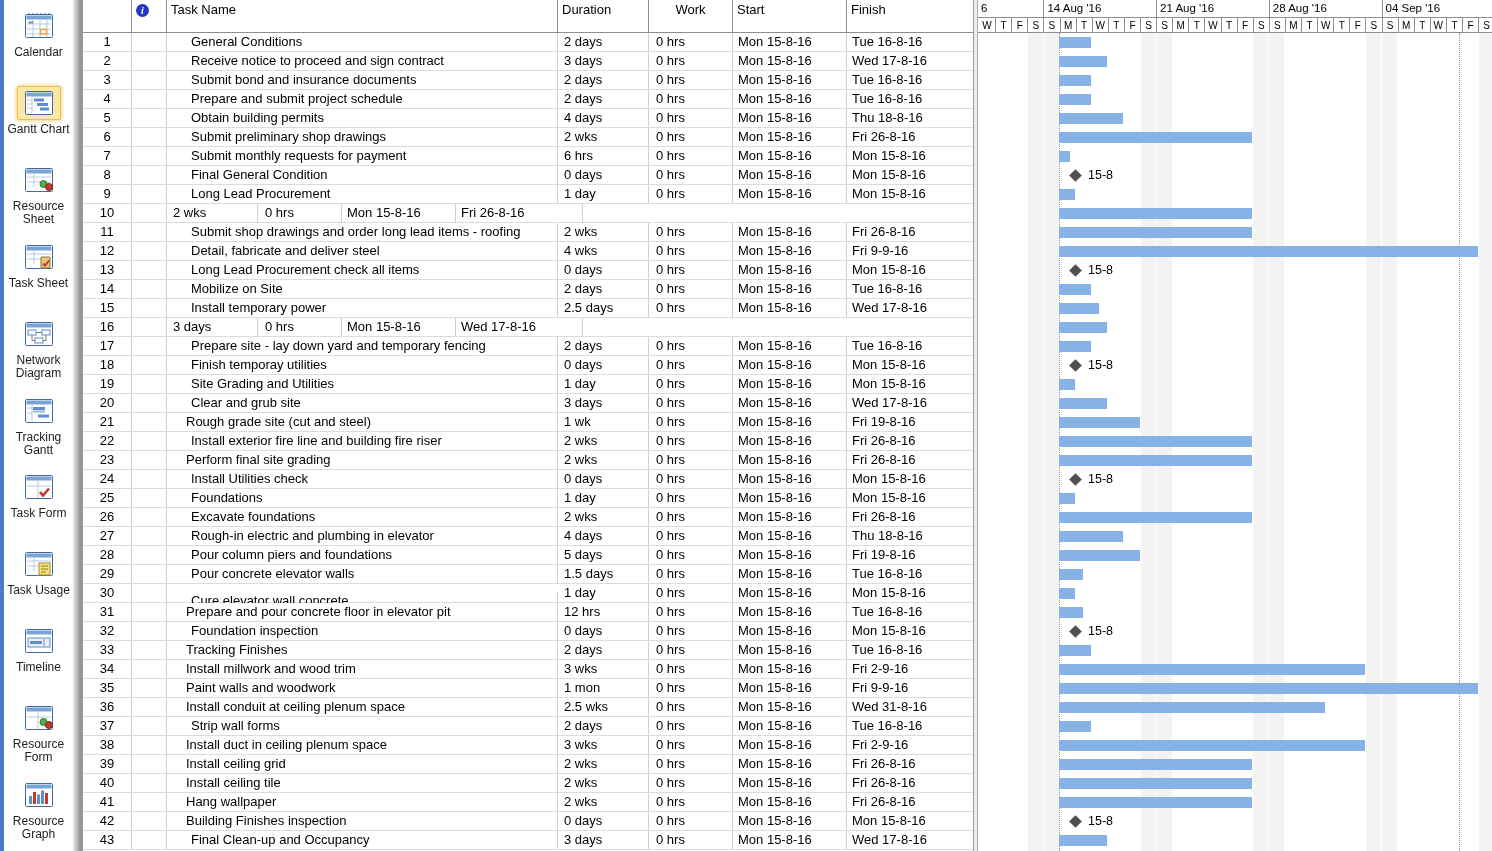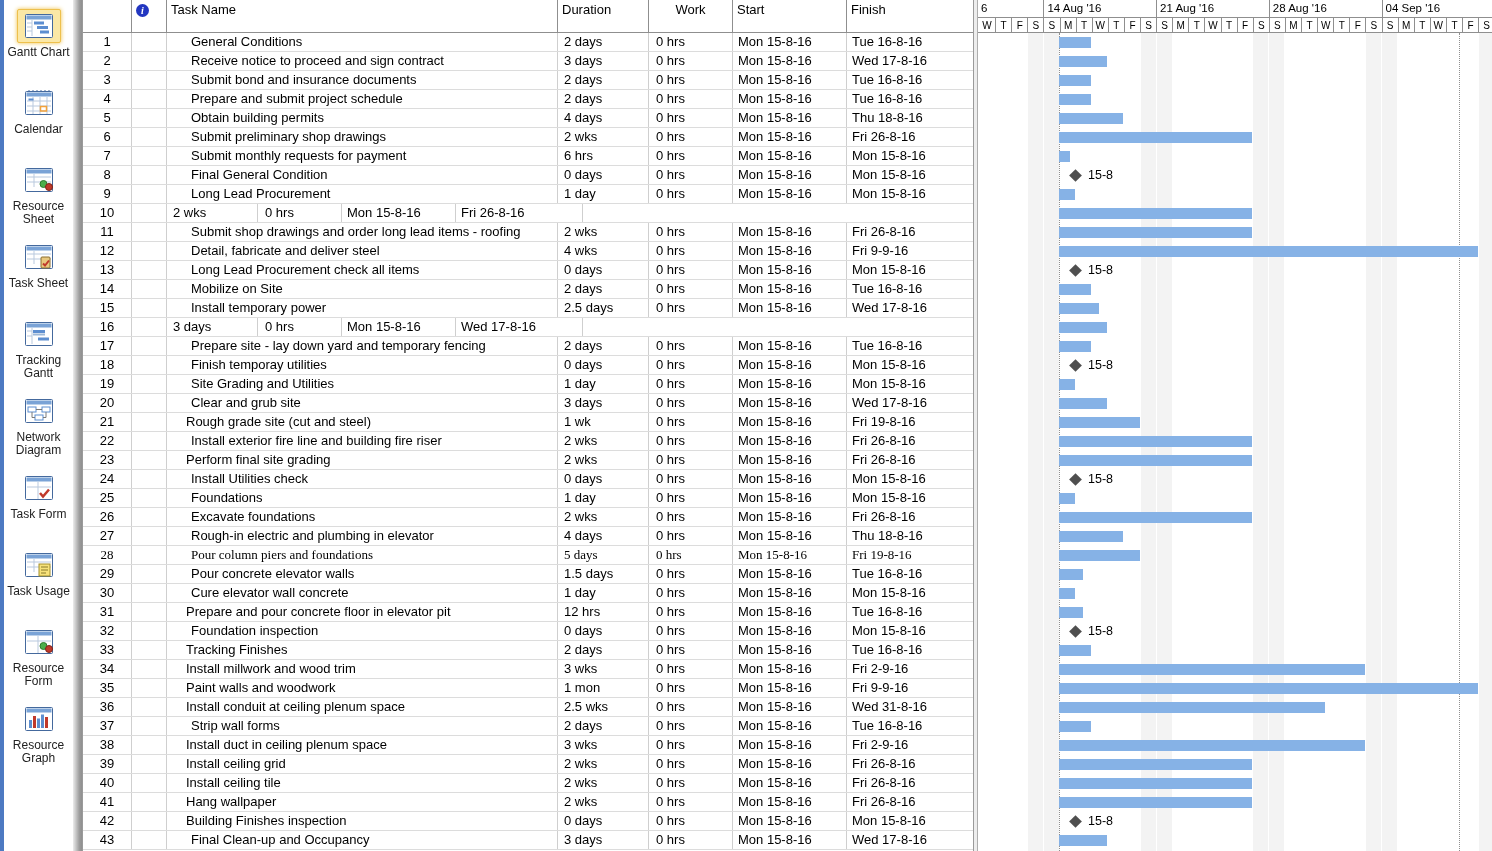--- a/index.html
+++ b/index.html
@@ -53,102 +53,112 @@
   .bar{position:absolute;height:11px;}
   .ms{position:absolute;width:9px;height:9px;transform:rotate(45deg);}
   .mslabel{position:absolute;font-size:12.5px;line-height:14px;}
 </style>
 </head>
 <body>
 
 <div class="app">
   <div class="edge"></div>
   <nav class="sidebar" id="sidebar">
+      <div class="side-item">
+        <span class="iconbox"><svg width="30" height="26" viewBox="0 0 30 26">
+            <rect x="1.5" y="1.5" width="27" height="23" rx="1" fill="#fff" stroke="#44699d"></rect>
+            <rect x="2.5" y="2.5" width="25" height="4" fill="#7aa3d6"></rect>
+            <path d="M3 11h24M3 16h24M3 21h24M9 7v17M16 7v17M23 7v17" stroke="#b9c9de" fill="none"></path>
+            <rect x="16.5" y="16.5" width="6" height="4.5" fill="none" stroke="#f2a23c" stroke-width="1.5"></rect>
+            <path d="M4.5 9.5h5" stroke="#5d8ed0" stroke-width="2"></path>
+            <path d="M5 2V0M9 2V0M13 2V0M17 2V0M21 2V0M25 2V0" stroke="#44699d"></path>
+          </svg></span>
+        <div class="side-label">Calendar</div>
+      </div>
       <div class="side-item sel">
         <span class="iconbox"><svg width="30" height="26" viewBox="0 0 30 26">
             <rect x="1.5" y="1.5" width="27" height="23" rx="1" fill="#fff" stroke="#44699d"></rect>
             <rect x="2.5" y="2.5" width="25" height="4" fill="#7aa3d6"></rect>
             <path d="M3 10h5M3 14h5M3 18h5M8 7v16" stroke="#b9c9de" fill="none"></path>
             <rect x="10" y="8.5" width="10" height="3" fill="#5d8ed0"></rect>
             <rect x="13" y="13" width="11" height="3" fill="#5d8ed0"></rect>
             <rect x="16" y="17.5" width="9" height="3" fill="#5d8ed0"></rect>
           </svg></span>
         <div class="side-label">Gantt Chart</div>
       </div>
       <div class="side-item">
         <span class="iconbox"><svg width="30" height="26" viewBox="0 0 30 26">
             <rect x="1.5" y="1.5" width="27" height="23" rx="1" fill="#fff" stroke="#44699d"></rect>
             <rect x="2.5" y="2.5" width="25" height="4" fill="#7aa3d6"></rect>
-            <path d="M3 11h24M3 16h24M3 21h24M9 7v17M16 7v17M23 7v17" stroke="#b9c9de" fill="none"></path>
-            <rect x="16.5" y="16.5" width="6" height="4.5" fill="none" stroke="#f2a23c" stroke-width="1.5"></rect>
-            <path d="M4.5 9.5h5" stroke="#5d8ed0" stroke-width="2"></path>
-            <path d="M5 2V0M9 2V0M13 2V0M17 2V0M21 2V0M25 2V0" stroke="#44699d"></path>
-          </svg></span>
-        <div class="side-label">Calendar</div>
-      </div>
-      <div class="side-item">
-        <span class="iconbox"><svg width="30" height="26" viewBox="0 0 30 26">
-            <rect x="1.5" y="1.5" width="27" height="23" rx="1" fill="#fff" stroke="#44699d"></rect>
-            <rect x="2.5" y="2.5" width="25" height="4" fill="#7aa3d6"></rect>
             <path d="M3 10h24M3 15h24M10 7v13" stroke="#b9c9de" fill="none"></path>
             <circle cx="19.5" cy="17" r="3.5" fill="#4cae4c" stroke="#2c7a2c"></circle>
             <circle cx="25" cy="20" r="3.5" fill="#c0392b" stroke="#7e241a"></circle>
           </svg></span>
         <div class="side-label">Resource Sheet</div>
       </div>
       <div class="side-item">
         <span class="iconbox"><svg width="30" height="26" viewBox="0 0 30 26">
             <rect x="1.5" y="1.5" width="27" height="23" rx="1" fill="#fff" stroke="#44699d"></rect>
             <rect x="2.5" y="2.5" width="25" height="4" fill="#7aa3d6"></rect>
             <path d="M3 10h24M3 15h24M10 7v13" stroke="#b9c9de" fill="none"></path>
             <rect x="17" y="13" width="9" height="11" rx="1" fill="#e8c87e" stroke="#8a6d2f"></rect>
             <path d="M19 19.5l2 2 4-5" stroke="#c0392b" stroke-width="2" fill="none"></path>
           </svg></span>
         <div class="side-label">Task Sheet</div>
+      </div>
+      <div class="side-item">
+        <span class="iconbox"><svg width="30" height="26" viewBox="0 0 30 26">
+            <rect x="1.5" y="1.5" width="27" height="23" rx="1" fill="#fff" stroke="#44699d"></rect>
+            <rect x="2.5" y="2.5" width="25" height="4" fill="#7aa3d6"></rect>
+            <rect x="4" y="9" width="8" height="5" fill="#fff" stroke="#5d8ed0"></rect>
+            <rect x="18" y="9" width="8" height="5" fill="#fff" stroke="#5d8ed0"></rect>
+            <rect x="11" y="17" width="8" height="5" fill="#fff" stroke="#5d8ed0"></rect>
+            <path d="M12 11.5h6M8 14v5.5h3M22 14v5.5h-3" stroke="#7a7a7a" fill="none"></path>
+          </svg></span>
+        <div class="side-label">Network Diagram</div>
       </div>
       <div class="side-item">
         <span class="iconbox"><svg width="30" height="26" viewBox="0 0 30 26">
             <rect x="1.5" y="1.5" width="27" height="23" rx="1" fill="#fff" stroke="#44699d"></rect>
             <rect x="2.5" y="2.5" width="25" height="4" fill="#7aa3d6"></rect>
             <path d="M3 10h5M3 15h5M8 7v16" stroke="#b9c9de" fill="none"></path>
             <rect x="9" y="9" width="12" height="3" fill="#5d8ed0"></rect>
             <rect x="9" y="12.5" width="12" height="2" fill="#9db8d8"></rect>
             <rect x="14" y="16.5" width="11" height="3" fill="#5d8ed0"></rect>
           </svg></span>
         <div class="side-label">Tracking Gantt</div>
       </div>
       <div class="side-item">
         <span class="iconbox"><svg width="30" height="26" viewBox="0 0 30 26">
             <rect x="1.5" y="1.5" width="27" height="23" rx="1" fill="#fff" stroke="#44699d"></rect>
             <rect x="2.5" y="2.5" width="25" height="4" fill="#7aa3d6"></rect>
-            <rect x="4" y="9" width="8" height="5" fill="#fff" stroke="#5d8ed0"></rect>
-            <rect x="18" y="9" width="8" height="5" fill="#fff" stroke="#5d8ed0"></rect>
-            <rect x="11" y="17" width="8" height="5" fill="#fff" stroke="#5d8ed0"></rect>
-            <path d="M12 11.5h6M8 14v5.5h3M22 14v5.5h-3" stroke="#7a7a7a" fill="none"></path>
-          </svg></span>
-        <div class="side-label">Network Diagram</div>
-      </div>
-      <div class="side-item">
-        <span class="iconbox"><svg width="30" height="26" viewBox="0 0 30 26">
-            <rect x="1.5" y="1.5" width="27" height="23" rx="1" fill="#fff" stroke="#44699d"></rect>
-            <rect x="2.5" y="2.5" width="25" height="4" fill="#7aa3d6"></rect>
             <path d="M3 12h24M14 7v17" stroke="#b9c9de" fill="none"></path>
             <path d="M16 18l3 3.5 6-7" stroke="#c0392b" stroke-width="2.5" fill="none"></path>
           </svg></span>
         <div class="side-label">Task Form</div>
       </div>
       <div class="side-item">
         <span class="iconbox"><svg width="30" height="26" viewBox="0 0 30 26">
             <rect x="1.5" y="1.5" width="27" height="23" rx="1" fill="#fff" stroke="#44699d"></rect>
             <rect x="2.5" y="2.5" width="25" height="4" fill="#7aa3d6"></rect>
             <path d="M3 10h24M3 15h24M10 7v13" stroke="#b9c9de" fill="none"></path>
             <rect x="15" y="12" width="11" height="12" fill="#f7e27a" stroke="#a38f2d"></rect>
             <path d="M17 15h7M17 18h7M17 21h5" stroke="#8a7a2a"></path>
           </svg></span>
         <div class="side-label">Task Usage</div>
+      </div>
+      <div class="side-item">
+        <span class="iconbox"><svg width="30" height="26" viewBox="0 0 30 26">
+            <rect x="1.5" y="1.5" width="27" height="23" rx="1" fill="#fff" stroke="#44699d"></rect>
+            <rect x="2.5" y="2.5" width="25" height="4" fill="#7aa3d6"></rect>
+            <rect x="4" y="10" width="22" height="9" fill="#e9f0f8" stroke="#5d8ed0"></rect>
+            <rect x="6" y="13" width="12" height="3" fill="#5d8ed0"></rect>
+            <path d="M20 11v7" stroke="#5d8ed0"></path>
+          </svg></span>
+        <div class="side-label">Timeline</div>
       </div>
       <div class="side-item">
         <span class="iconbox"><svg width="30" height="26" viewBox="0 0 30 26">
             <rect x="1.5" y="1.5" width="27" height="23" rx="1" fill="#fff" stroke="#44699d"></rect>
             <rect x="2.5" y="2.5" width="25" height="4" fill="#7aa3d6"></rect>
             <path d="M3 12h24M14 7v17" stroke="#b9c9de" fill="none"></path>
             <circle cx="19.5" cy="17" r="3.5" fill="#4cae4c" stroke="#2c7a2c"></circle>
             <circle cx="25" cy="20" r="3.5" fill="#c0392b" stroke="#7e241a"></circle>
           </svg></span>
         <div class="side-label">Resource Form</div>
@@ -413,42 +423,42 @@
         </div>
         <div class="trow" style="top: 494px;">
           <div class="tcell c-num" style="width: 49px;">27</div>
           <div class="tcell" style="width: 35px;"></div>
           <div class="tcell" style="width: 391px; padding-left: 24px;">Rough-in electric and plumbing in elevator</div>
           <div class="tcell" style="width: 91px; padding-left: 6px;">4 days</div>
           <div class="tcell" style="width: 84px; padding-left: 7px;">0 hrs</div>
           <div class="tcell" style="width: 114px; padding-left: 5px;">Mon 15-8-16</div>
           <div class="tcell" style="width: 127px; padding-left: 5px;">Thu 18-8-16</div>
         </div>
-        <div class="trow" style="top: 513px; font-family: Liberation Serif, serif;">
+        <div class="trow" style="top: 513px;">
           <div class="tcell c-num" style="width: 49px;">28</div>
           <div class="tcell" style="width: 35px;"></div>
           <div class="tcell" style="width: 391px; padding-left: 24px;">Pour column piers and foundations</div>
           <div class="tcell" style="width: 91px; padding-left: 6px;">5 days</div>
           <div class="tcell" style="width: 84px; padding-left: 7px;">0 hrs</div>
           <div class="tcell" style="width: 114px; padding-left: 5px;">Mon 15-8-16</div>
           <div class="tcell" style="width: 127px; padding-left: 5px;">Fri 19-8-16</div>
         </div>
         <div class="trow" style="top: 532px;">
           <div class="tcell c-num" style="width: 49px;">29</div>
           <div class="tcell" style="width: 35px;"></div>
           <div class="tcell" style="width: 391px; padding-left: 24px;">Pour concrete elevator walls</div>
           <div class="tcell" style="width: 91px; padding-left: 6px;">1.5 days</div>
           <div class="tcell" style="width: 84px; padding-left: 7px;">0 hrs</div>
           <div class="tcell" style="width: 114px; padding-left: 5px;">Mon 15-8-16</div>
           <div class="tcell" style="width: 127px; padding-left: 5px;">Tue 16-8-16</div>
         </div>
         <div class="trow" style="top: 551px;">
           <div class="tcell c-num" style="width: 49px;">30</div>
           <div class="tcell" style="width: 35px;"></div>
-          <div class="tcell" style="width: 391px; padding-left: 24px;">Cure elevator wall concrete</div>
+          <div class="tcell" style="width: 391px; padding-left: 24px; margin-top: 8px;">Cure elevator wall concrete</div>
           <div class="tcell" style="width: 91px; padding-left: 6px;">1 day</div>
           <div class="tcell" style="width: 84px; padding-left: 7px;">0 hrs</div>
           <div class="tcell" style="width: 114px; padding-left: 5px;">Mon 15-8-16</div>
           <div class="tcell" style="width: 127px; padding-left: 5px;">Mon 15-8-16</div>
         </div>
         <div class="trow" style="top: 570px;">
           <div class="tcell c-num" style="width: 49px;">31</div>
           <div class="tcell" style="width: 35px;"></div>
           <div class="tcell" style="width: 391px; padding-left: 19px;">Prepare and pour concrete floor in elevator pit</div>
           <div class="tcell" style="width: 91px; padding-left: 6px;">12 hrs</div>

